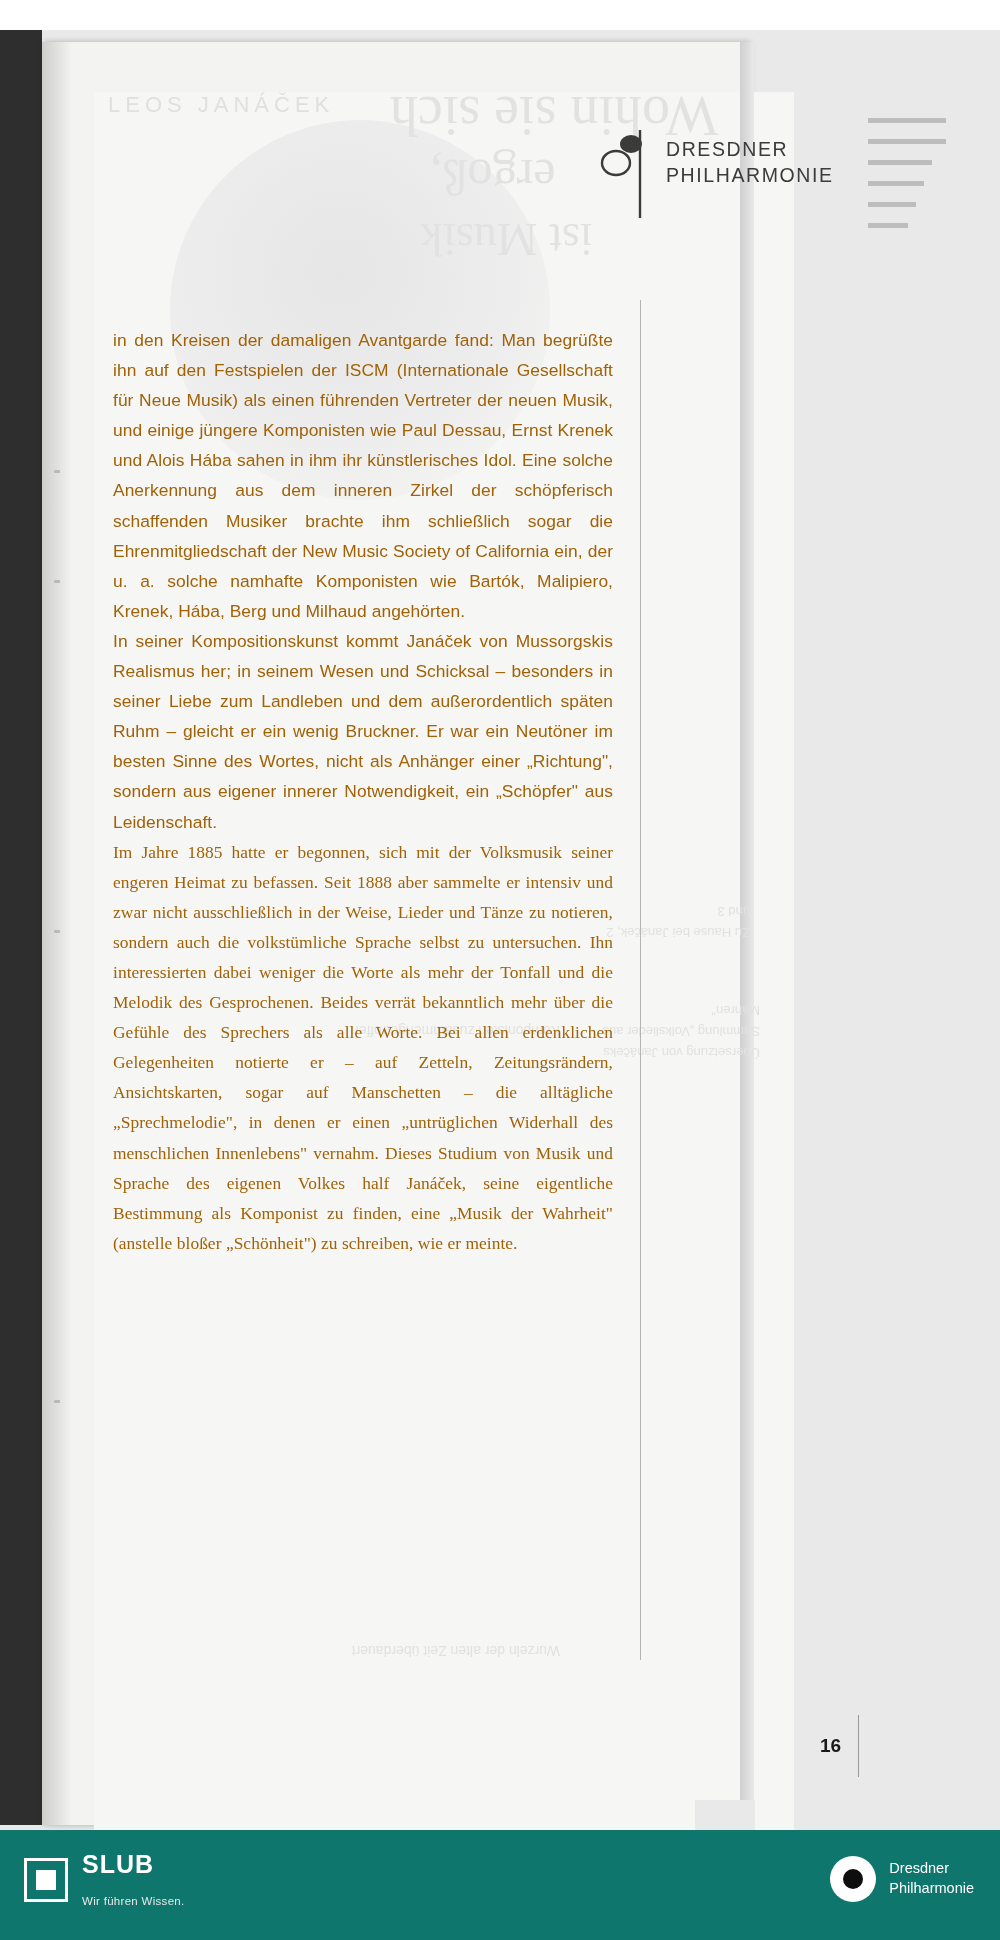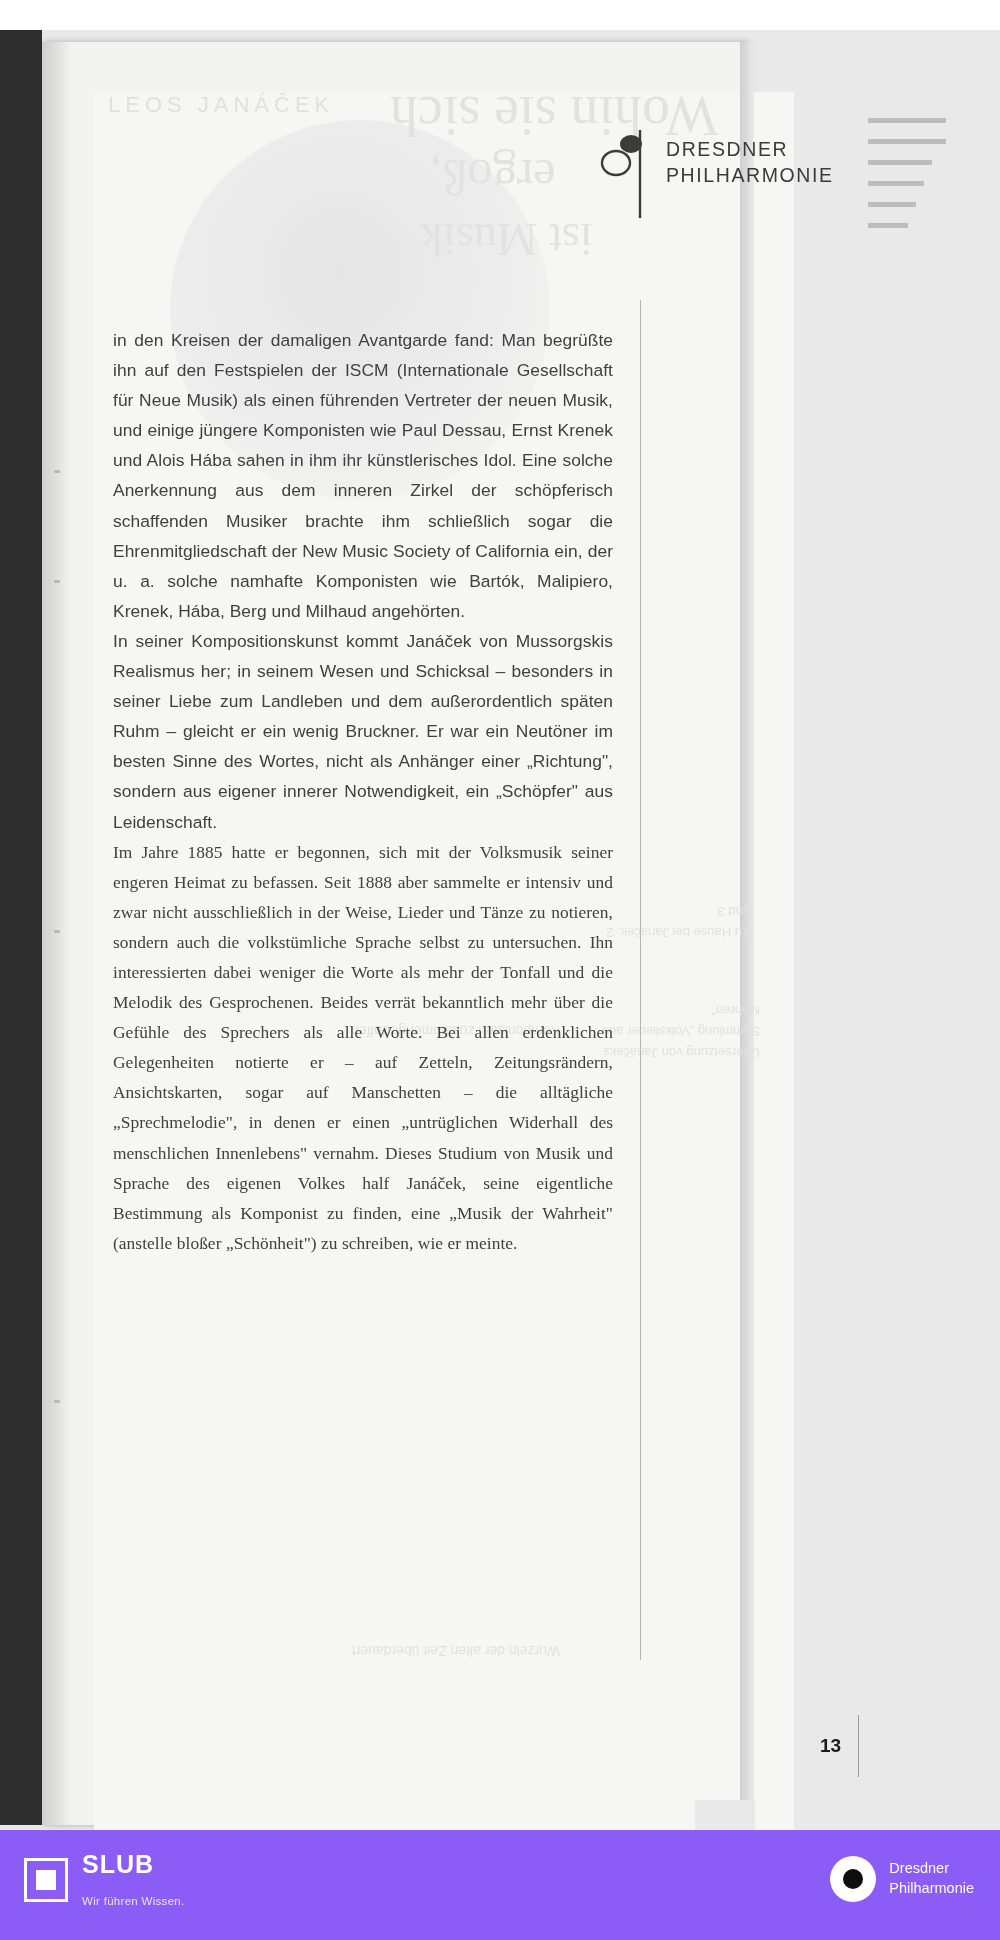--- a/index.html
+++ b/index.html
@@ -166,21 +166,21 @@
   .body-col {
     position: absolute;
     left: 113px;
     top: 325px;
     width: 500px;
   }
   .body-col p {
     margin: 0;
     font-size: 17.4px;
     line-height: 30.1px;
-    color: #404040;
+    color: #a16207;
     text-align: justify;
     text-justify: inter-word;
     font-family: "Liberation Sans", sans-serif;
     letter-spacing: 0.05px;
   }
   .body-col p.last-para {
     text-align: justify;
     font-family: Liberation Serif, serif;
   }
   .col-rule {
@@ -218,21 +218,21 @@
     border-radius: 1px;
   }
 
   
   .footer {
     position: absolute;
     left: 0;
     top: 1830px;
     width: 1000px;
     height: 110px;
-    background: #8b5cf6;
+    background: #0f766e;
     color: #ffffff;
   }
   .slub {
     position: absolute;
     left: 24px;
     top: 22px;
     display: flex;
     align-items: center;
     gap: 14px;
   }
@@ -343,21 +343,21 @@
   </div>
 
   <div class="col-rule"></div>
   <div class="body-col">
     <p>in den Kreisen der damaligen Avantgarde fand: Man begrüßte ihn auf den Festspielen der ISCM (Internationale Gesellschaft für Neue Musik) als einen führenden Vertreter der neuen Musik, und einige jüngere Komponisten wie Paul Dessau, Ernst Krenek und Alois Hába sahen in ihm ihr künstlerisches Idol. Eine solche Anerkennung aus dem inneren Zirkel der schöpferisch schaffenden Musiker brachte ihm schließlich sogar die Ehrenmitgliedschaft der New Music Society of California ein, der u. a. solche namhafte Komponisten wie Bartók, Malipiero, Krenek, Hába, Berg und Milhaud angehörten.</p>
     <p>In seiner Kompositionskunst kommt Janáček von Mussorgskis Realismus her; in seinem Wesen und Schicksal – besonders in seiner Liebe zum Landleben und dem außerordentlich späten Ruhm – gleicht er ein wenig Bruckner. Er war ein Neutöner im besten Sinne des Wortes, nicht als Anhänger einer „Richtung", sondern aus eigener innerer Notwendigkeit, ein „Schöpfer" aus Leidenschaft.</p>
     <p class="last-para">Im Jahre 1885 hatte er begonnen, sich mit der Volksmusik seiner engeren Heimat zu befassen. Seit 1888 aber sammelte er intensiv und zwar nicht ausschließlich in der Weise, Lieder und Tänze zu notieren, sondern auch die volkstümliche Sprache selbst zu untersuchen. Ihn interessierten dabei weniger die Worte als mehr der Tonfall und die Melodik des Gesprochenen. Beides verrät bekanntlich mehr über die Gefühle des Sprechers als alle Worte. Bei allen erdenklichen Gelegenheiten notierte er – auf Zetteln, Zeitungsrändern, Ansichtskarten, sogar auf Manschetten – die alltägliche „Sprechmelodie", in denen er einen „untrüglichen Widerhall des menschlichen Innenlebens" vernahm. Dieses Studium von Musik und Sprache des eigenen Volkes half Janáček, seine eigentliche Bestimmung als Komponist zu finden, eine „Musik der Wahrheit" (anstelle bloßer „Schönheit") zu schreiben, wie er meinte.</p>
   </div>
 
   <div class="page-num-rule"></div>
-  <div class="page-number">13</div>
+  <div class="page-number">16</div>
 
   <div class="footer">
     <div class="slub">
       <div class="slub-mark"></div>
       <div>
         <div class="slub-name">SLUB</div>
         <div class="slub-tag">Wir führen Wissen.</div>
       </div>
     </div>
     <div class="dp-footer">

